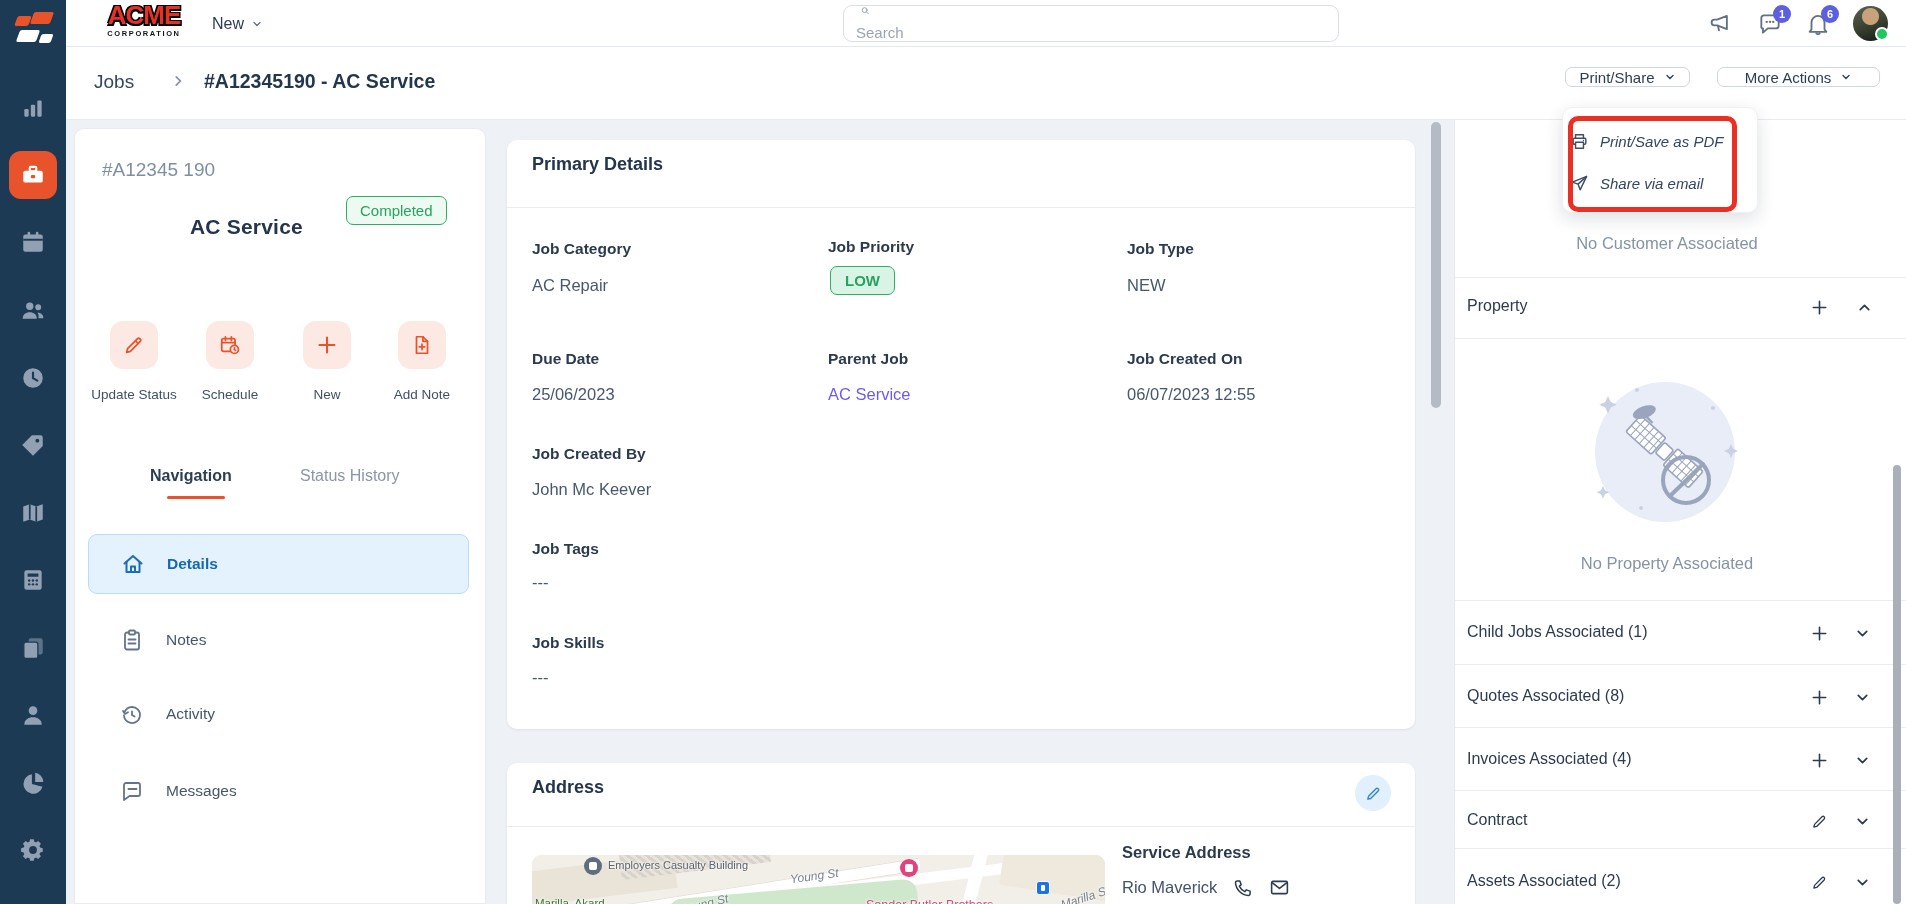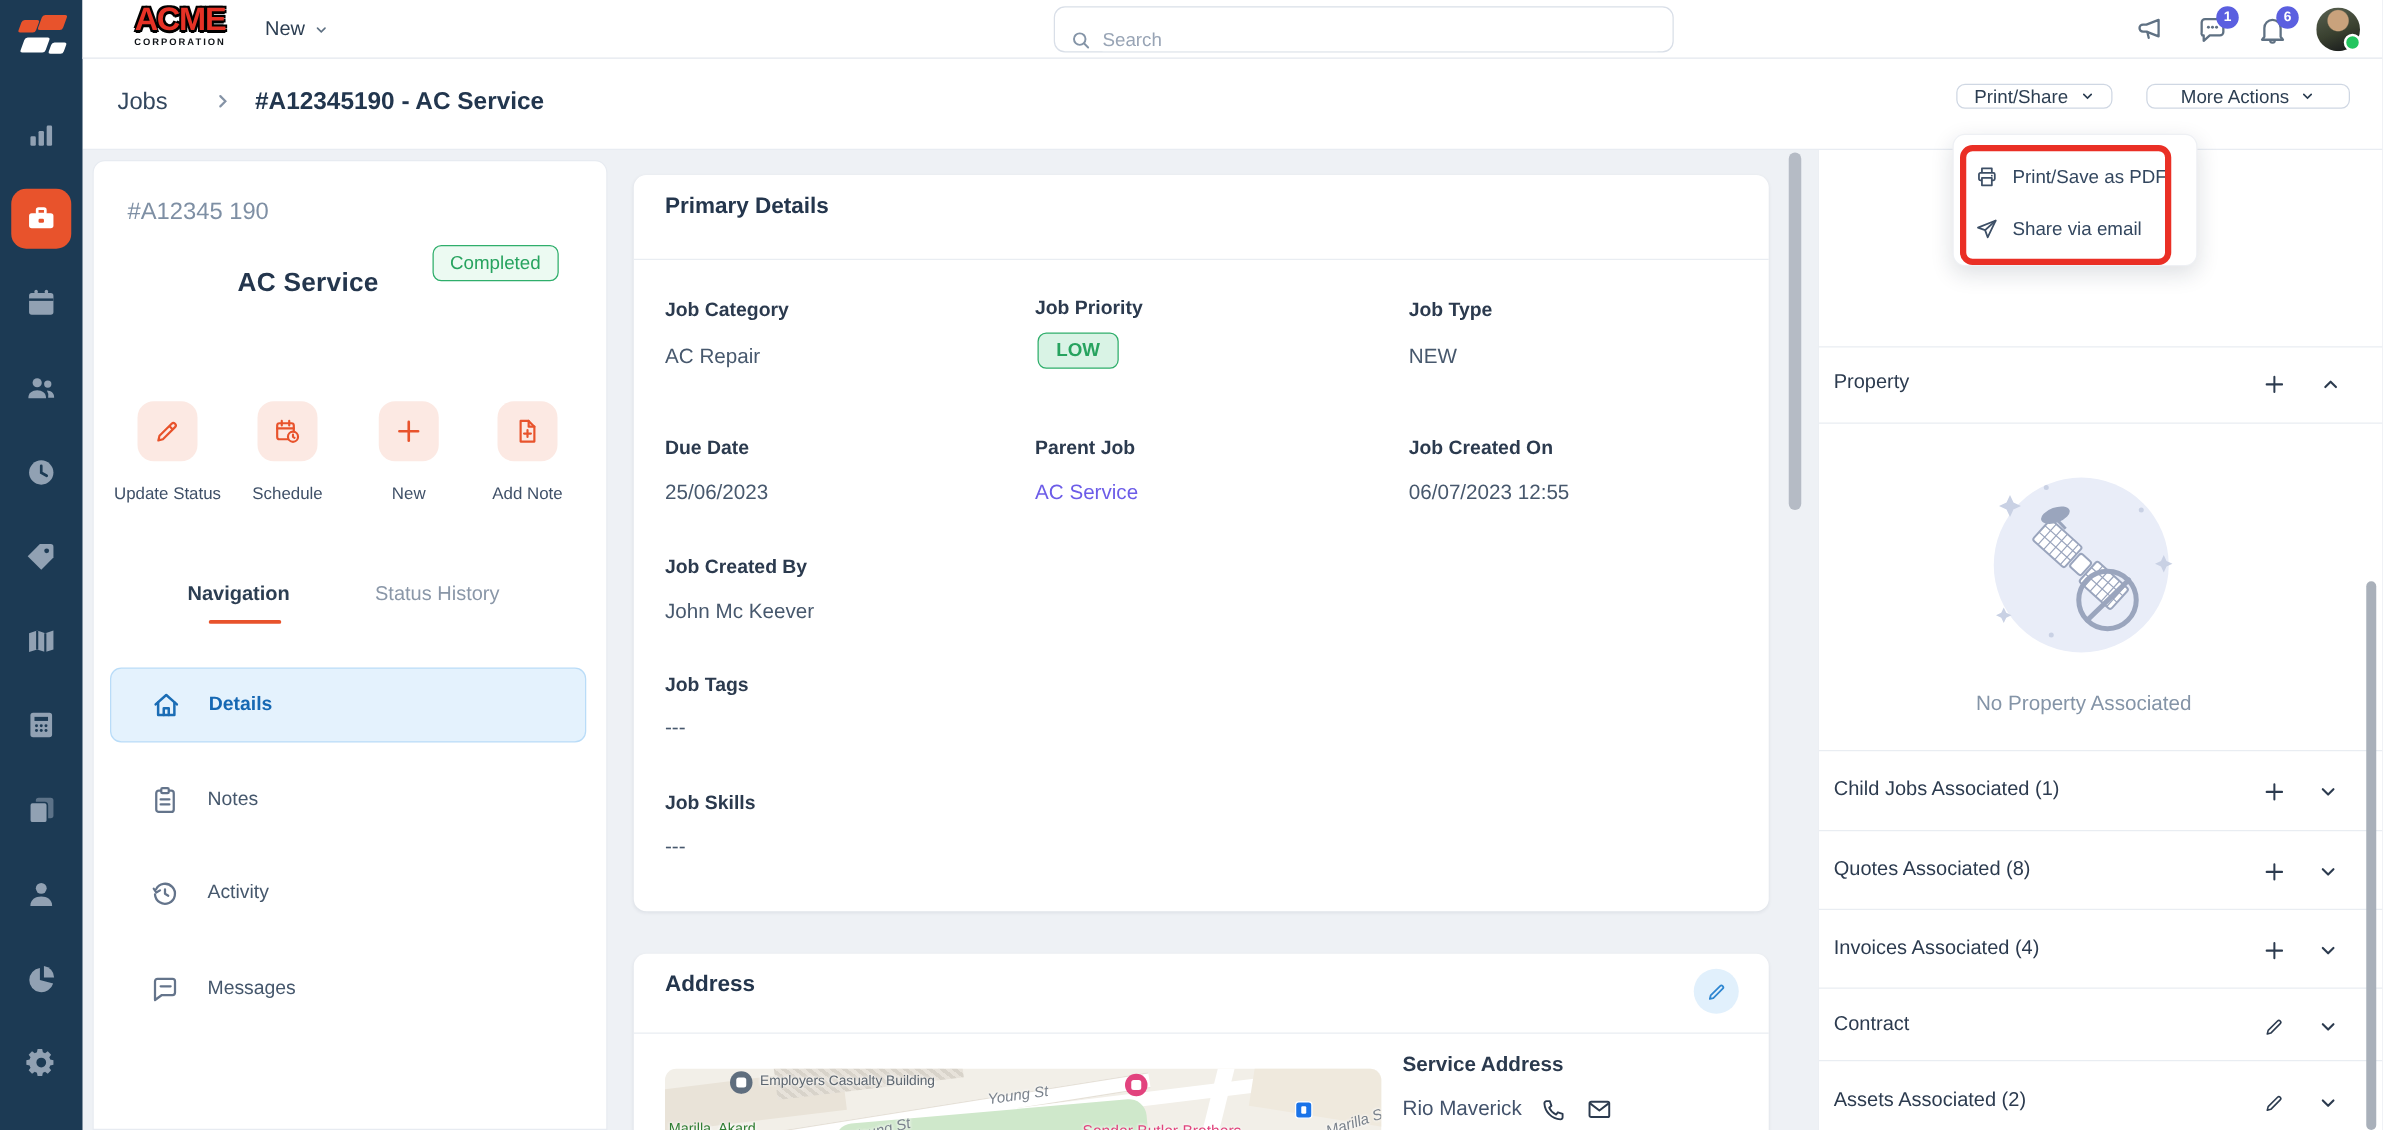--- a/index.html
+++ b/index.html
@@ -17,21 +17,21 @@
   .lz3 { left:8px;  top:22px; width:20px; height:12px; background:#fff; }
   .lz4 { left:30px; top:26px; width:12px; height:9px;  background:#fff; }
 
   
   .topbar { position:absolute; left:66px; top:0; width:1840px; height:47px; background:#fff; border-bottom:1px solid #e3e8ee; z-index:6; }
   .acme { position:absolute; left:28px; top:2px; width:100px; text-align:center; }
   .acme-main { font-size:26px; font-weight:900; letter-spacing:-1px; color:#e63226;
       text-shadow:-1.5px -1.5px 0 #000, 1.5px -1.5px 0 #000, -1.5px 1.5px 0 #000, 1.5px 1.5px 0 #000, 0 2px 0 #000; line-height:26px; }
   .acme-sub { font-size:7.5px; font-weight:900; letter-spacing:1.6px; color:#101418; margin-top:1px; }
   .new-menu { position:absolute; left:146px; top:0; height:47px; display:flex; align-items:center; gap:7px; color:#2c3e52; font-size:16px; cursor:pointer; }
-  .searchbar { position:absolute; left:777px; top:5px; width:496px; height:37px; border:1px solid #d9dfe8; border-radius:9px; display:flex; align-items:flex-end; padding:0 12px; gap:9px; background:#fff; }
+  .searchbar { position:absolute; left:777px; top:5px; width:496px; height:37px; border:1px solid #d9dfe8; border-radius:9px; display:flex; align-items:flex-start; padding:0 12px; gap:9px; background:#fff;flex-direction:column; }
   .searchbar input { border:none; outline:none; font-size:15px; color:#46566b; width:100%; font-family:"Liberation Sans", sans-serif; }
   .searchbar input::placeholder { color:#98a4b5; }
   .top-icons { position:absolute; right:18px; top:0; height:47px; display:flex; align-items:center; gap:22px; }
   .tico { position:relative; width:26px; height:26px; color:#5f7183; }
   .badge { position:absolute; top:-6px; right:-8px; min-width:18px; height:18px; background:#5b5fe0; color:#fff; border-radius:9px; font-size:11px; font-weight:700; display:flex; align-items:center; justify-content:center; padding:0 4px; }
   .avatar { position:relative; width:35px; height:35px; border-radius:50%;
       background:radial-gradient(circle at 50% 30%, #c9a27c 0 8px, rgba(0,0,0,0) 9px), linear-gradient(160deg,#5a6252 0%, #39402f 55%, #14161a 100%); }
   .avatar::after { content:""; position:absolute; right:-1px; bottom:0; width:10px; height:10px; background:#22c55e; border:2px solid #fff; border-radius:50%; }
 
   
@@ -95,21 +95,21 @@
 
   
   .right-panel { position:absolute; left:1454px; top:120px; width:452px; height:784px; background:#fff; border-left:1px solid #e6eaf0; z-index:2; }
   .rp-center { position:absolute; left:0; width:424px; text-align:center; font-size:16.5px; color:#8494a7; }
   .rp-div { position:absolute; left:0; width:452px; height:1px; background:#e9edf2; }
   .rp-row-label { position:absolute; left:12px; font-size:16px; color:#2c3b4f; }
   .rp-act { position:absolute; width:30px; height:30px; display:flex; align-items:center; justify-content:center; color:#2c3b4f; cursor:pointer; }
 
   
   .dropdown { position:absolute; left:1562px; top:107px; width:196px; height:106px; background:#fff; border:1px solid #eef0f4; border-radius:10px; box-shadow:0 6px 18px rgba(20,35,60,.14); z-index:20; }
-  .dd-item { position:absolute; left:0; width:196px; height:42px; display:flex; align-items:center; gap:11px; padding-left:17px; font-size:15px; color:#33475f; cursor:pointer; white-space:nowrap; }
+  .dd-item { position:absolute; left:0; width:196px; height:42px; display:flex; align-items:center; gap:11px; padding-left:7px; font-size:15px; color:#33475f; cursor:pointer; white-space:nowrap;font-style:italic; }
   .red-rect { position:absolute; left:1568px; top:116px; width:169px; height:96px; border:5px solid #ea2f25; border-radius:10px; z-index:21; pointer-events:none; }
 
   
   .sb-main { position:absolute; left:1431px; top:122px; width:10px; height:286px; background:#b5bbc5; border-radius:5px; z-index:3; }
   .sb-right { position:absolute; left:1893px; top:465px; width:8px; height:439px; background:#a9b0ba; border-radius:4px; z-index:3; }
 
   svg { display:block; }
 </style>
 </head>
 <body>
@@ -431,20 +431,21 @@
       <svg width="21" height="21" viewBox="0 0 24 24" fill="none" stroke="#2c3b4f" stroke-width="1.8" stroke-linejoin="round">
           <rect x="3" y="5" width="18" height="14" rx="1.5"></rect>
           <path d="M3.5 6.5 12 13l8.5-6.5"></path>
         </svg>
     </div>
   </div>
 
   <div class="sb-main"></div>
 
   <div class="right-panel">
+    <div class="rp-center" style="top:114px">No Customer Associated</div>
     <div class="rp-div" style="top:157px"></div>
 
     <div class="rp-row-label" style="top:177px">Property</div>
     <div class="rp-act" style="left:349px;top:172px">
       <svg width="19" height="19" viewBox="0 0 20 20" fill="none" stroke="currentColor" stroke-width="1.7" stroke-linecap="round">
           <path d="M10 3.5v13M3.5 10h13"></path>
         </svg>
       </div>
     <div class="rp-act" style="left:394px;top:172px">
       <svg width="17" height="17" viewBox="0 0 24 24" fill="none" stroke="currentColor" stroke-width="2.4" stroke-linecap="round" stroke-linejoin="round">

